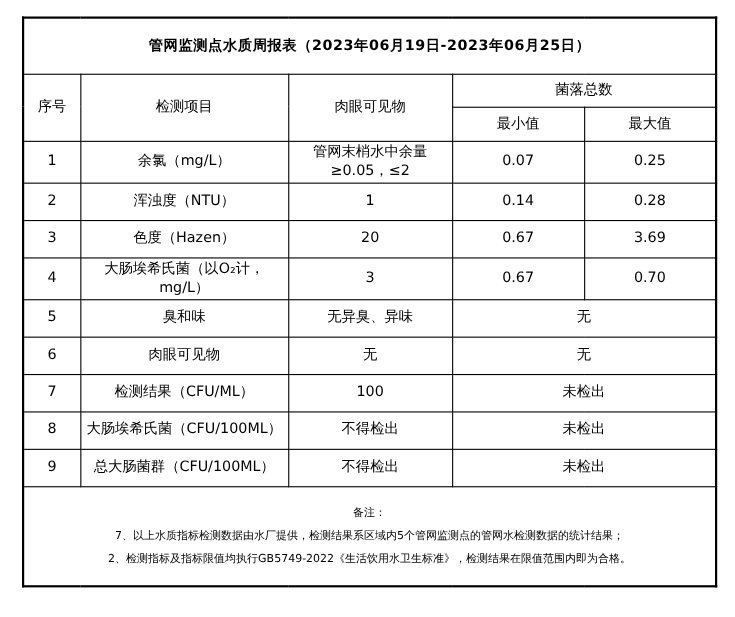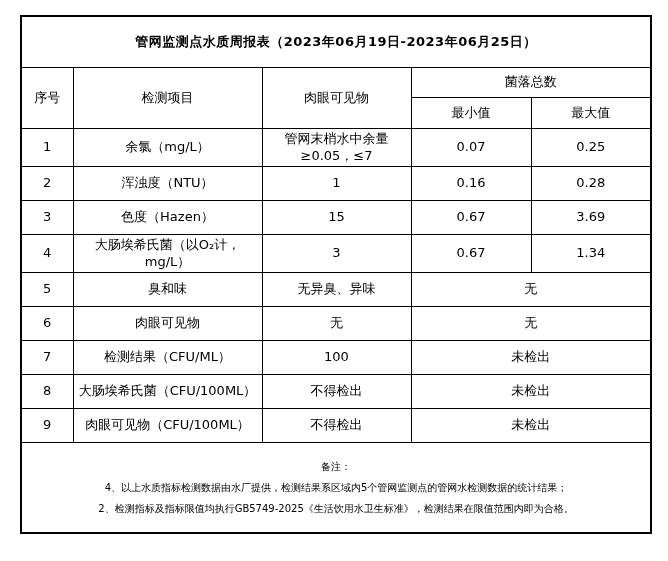--- a/index.html
+++ b/index.html
@@ -70,44 +70,44 @@
       <td colspan="2">菌落总数</td>
     </tr>
     <tr class="hdr-b">
       <td>最小值</td>
       <td>最大值</td>
     </tr>
 
     <tr class="row-tall">
       <td>1</td>
       <td>余氯（mg/L）</td>
-      <td>管网末梢水中余量≥0.05，≤7</td>
+      <td>管网末梢水中余量≥0.05，≤2</td>
       <td>0.07</td>
       <td>0.25</td>
     </tr>
     <tr class="row-std">
       <td>2</td>
       <td>浑浊度（NTU）</td>
       <td>1</td>
-      <td>0.16</td>
+      <td>0.14</td>
       <td>0.28</td>
     </tr>
     <tr class="row-std">
       <td>3</td>
       <td>色度（Hazen）</td>
-      <td>15</td>
+      <td>20</td>
       <td>0.67</td>
       <td>3.69</td>
     </tr>
     <tr class="row-std">
       <td>4</td>
       <td>大肠埃希氏菌（以O₂计，mg/L）</td>
       <td>3</td>
       <td>0.67</td>
-      <td>1.34</td>
+      <td>0.70</td>
     </tr>
     <tr class="row-std">
       <td>5</td>
       <td>臭和味</td>
       <td>无异臭、异味</td>
       <td colspan="2">无</td>
     </tr>
     <tr class="row-std">
       <td>6</td>
       <td>肉眼可见物</td>
@@ -121,27 +121,27 @@
       <td colspan="2">未检出</td>
     </tr>
     <tr class="row-std">
       <td>8</td>
       <td>大肠埃希氏菌（CFU/100ML）</td>
       <td>不得检出</td>
       <td colspan="2">未检出</td>
     </tr>
     <tr class="row-std">
       <td>9</td>
-      <td>肉眼可见物（CFU/100ML）</td>
+      <td>总大肠菌群（CFU/100ML）</td>
       <td>不得检出</td>
       <td colspan="2">未检出</td>
     </tr>
 
     <tr>
       <td colspan="5" class="notes-cell">
         <div class="note-line">备注：</div>
-        <div class="note-line">4、以上水质指标检测数据由水厂提供，检测结果系区域内5个管网监测点的管网水检测数据的统计结果；</div>
-        <div class="note-line">2、检测指标及指标限值均执行GB5749-2025《生活饮用水卫生标准》，检测结果在限值范围内即为合格。</div>
+        <div class="note-line">7、以上水质指标检测数据由水厂提供，检测结果系区域内5个管网监测点的管网水检测数据的统计结果；</div>
+        <div class="note-line">2、检测指标及指标限值均执行GB5749-2022《生活饮用水卫生标准》，检测结果在限值范围内即为合格。</div>
       </td>
     </tr>
   </tbody>
     </table>
 </div>
 
 </body></html>

